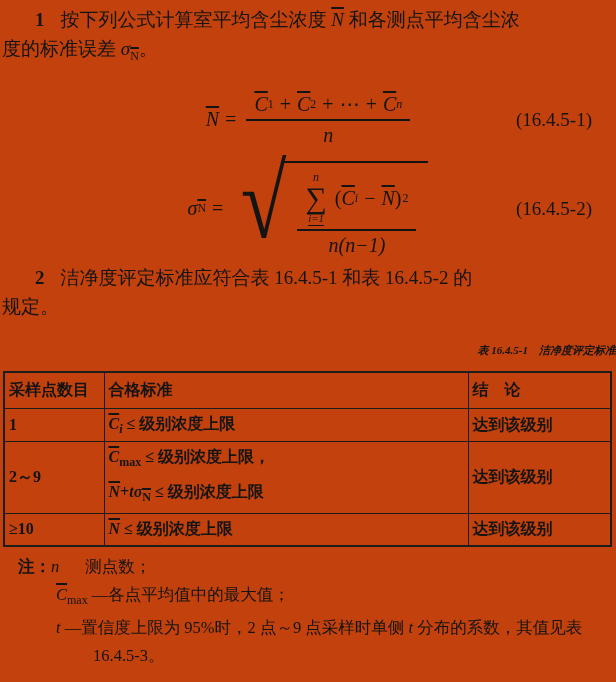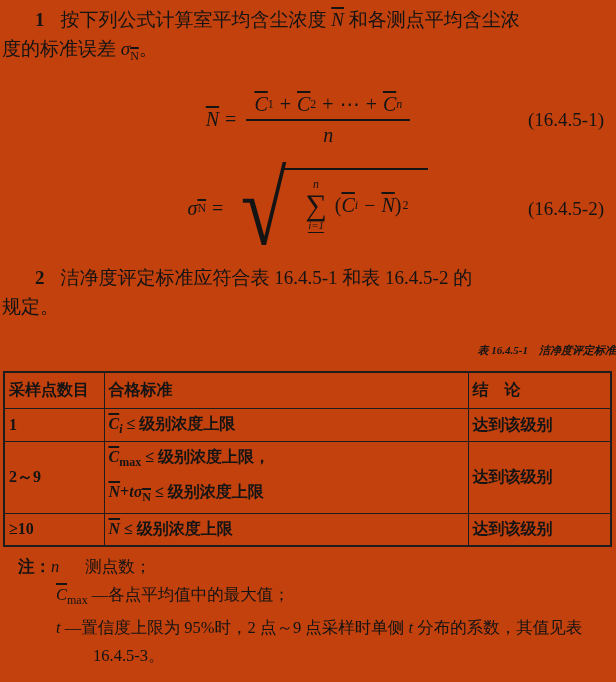--- a/index.html
+++ b/index.html
@@ -22,21 +22,21 @@
   .para { font-size: 19px; line-height: 29px; padding: 0 4px 0 2px; }
   .para .pnum { font-weight: bold; padding-left: 33px; padding-right: 16px; }
   .p1 { padding-top: 5px; }
   .p2 { margin-top: 8px; }
 
   
   .formula { position: relative; display: flex; align-items: center; justify-content: center; }
   .formula.f1 { height: 78px; margin-top: 10px; }
   .formula.f2 { height: 92px; margin-top: 4px; }
   .f-body { display: inline-flex; align-items: center; font-size: 20px; }
-  .eq-no { position: absolute; right: 12px; top: 50%; transform: translateY(-50%); font-size: 19px; }
+  .eq-no { position: absolute; right: 24px; top: 50%; transform: translateY(-50%); font-size: 19px; }
   .op { margin: 0 6px; }
   sub { font-size: 12px; }
   .sup2 { font-size: 12px; vertical-align: super; margin-left: 1px; }
 
   .frac { display: inline-flex; flex-direction: column; align-items: center; vertical-align: middle; margin-left: 4px; }
   .fnum { padding: 0 8px 3px; display: inline-flex; align-items: center; }
   .fden { border-top: 2px solid #141414; padding: 3px 8px 0; align-self: stretch; text-align: center; }
 
   .sum { display: inline-flex; flex-direction: column; align-items: center; line-height: 1; margin-right: 8px; }
   .sum .stop { font-size: 12px; font-style: italic; }
@@ -126,20 +126,21 @@
                 <span class="sbot">i=1</span>
               </span>
               <span>(</span>
                 <span class="ovl it">C</span>
                 <sub class="it">i</sub>
               <span class="op">−</span>
               <span class="ovl it">N</span>
                 <span>)</span>
                 <span class="sup2">2</span>
             </span>
+            <span class="fden it">n(n−1)</span>
           </span>
         </span>
       </span>
     </span>
     <span class="eq-no">(16.4.5-2)</span>
   </div>
 
   <div class="para p2">
     <span class="pnum">2</span><span>洁净度评定标准应符合表 16.4.5-1 和表 16.4.5-2 的</span>
   </div>

